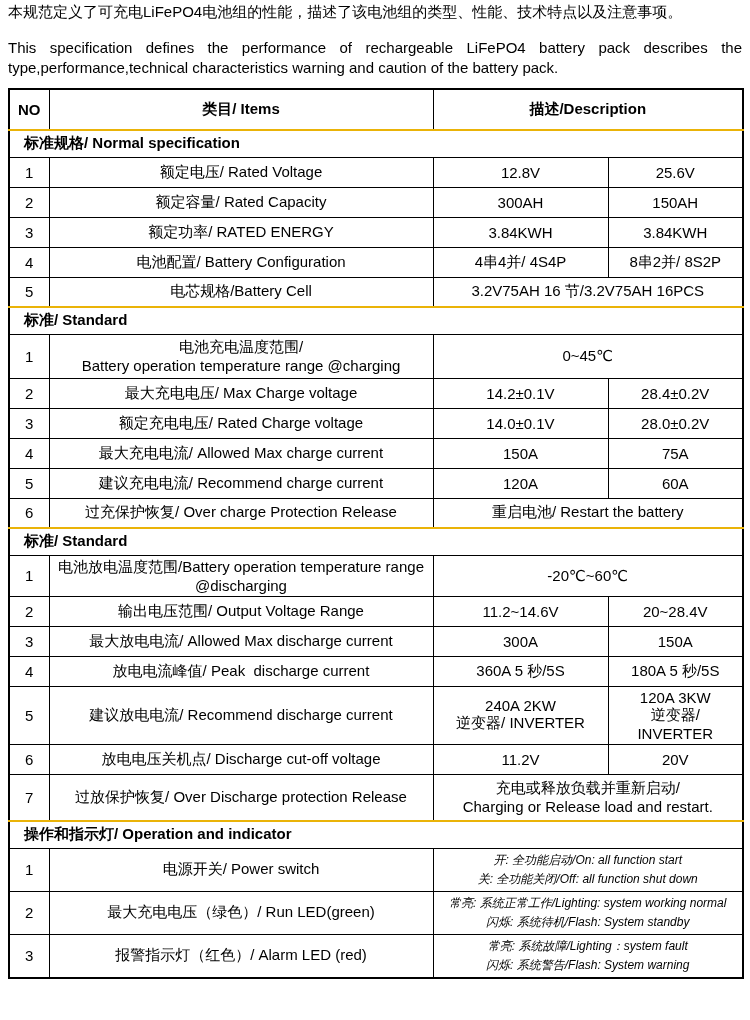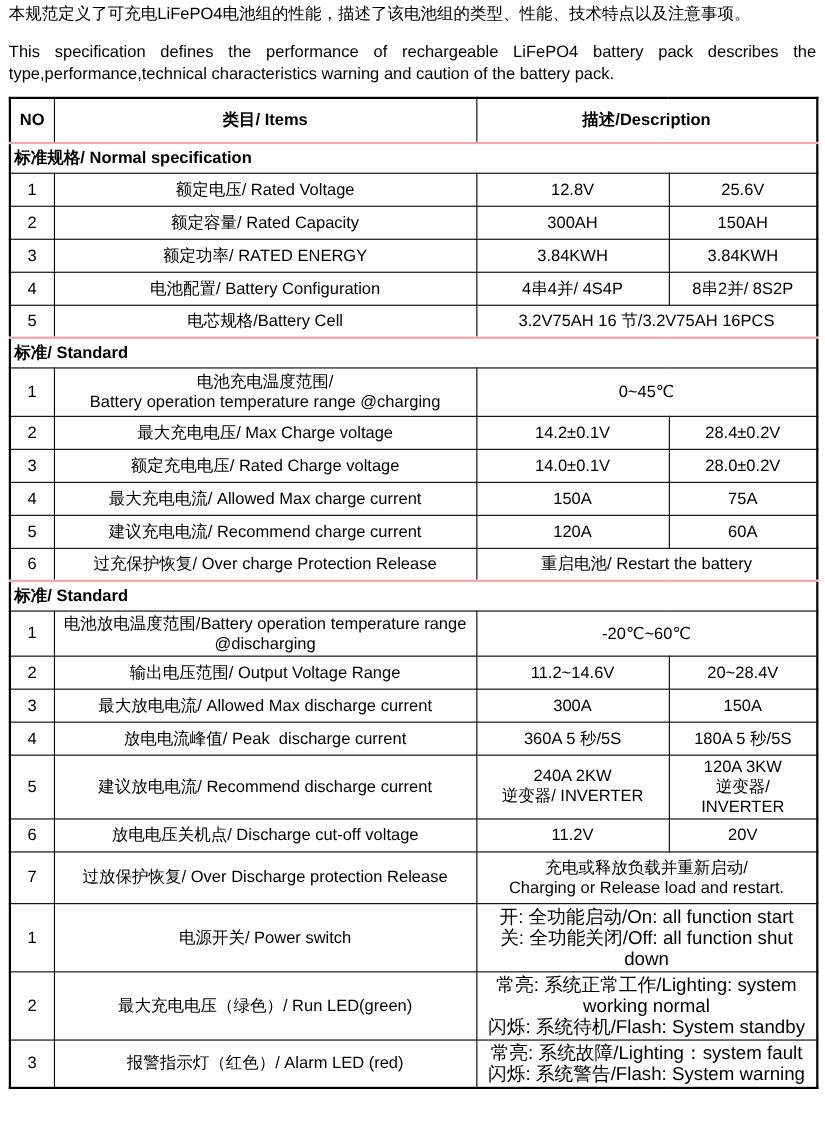--- a/index.html
+++ b/index.html
@@ -49,34 +49,34 @@
     text-align: center;
     vertical-align: middle;
     padding: 2px 3px;
     overflow: hidden;
   }
   tr.header-row td {
     font-weight: bold;
     height: 41px;
   }
   tr.section-row td {
-    border-top: 2px solid #fca5a5;
+    border-top: 2px solid #eab308;
     text-align: left;
     font-weight: bold;
     height: 27px;
-    padding-left: 3px;
+    padding-left: 14px;
   }
   tr.data-row { height: 30px; }
   tr.rh-44 { height: 44px; }
   tr.rh-40 { height: 40px; }
   tr.rh-48 { height: 48px; }
   tr.rh-47 { height: 47px; }
   tr.rh-38 { height: 38px; }
   tr.rh-42 { height: 42px; }
-  .small-desc { font-size: 17px; line-height: 19px; }
+  .small-desc { font-size: 12px; line-height: 19px; font-style: italic; }
   .line { display: block; }
 </style>
 </head>
 <body>
 
 <div class="page">
 
   <p class="para-zh">本规范定义了可充电LiFePO4电池组的性能，描述了该电池组的类型、性能、技术特点以及注意事项。</p>
   <p class="para-en">This specification defines the performance of rechargeable LiFePO4 battery pack describes the type,performance,technical characteristics warning and caution of the battery pack.</p>
 
@@ -215,20 +215,23 @@
       </tr>
       <tr class="data-row rh-47">
         <td>7</td>
         <td>过放保护恢复/ Over Discharge protection Release</td>
         <td colspan="2">
           <span class="line">充电或释放负载并重新启动/</span>
           <span class="line">Charging or Release load and restart.</span>
         </td>
       </tr>
 
+      <tr class="section-row">
+        <td colspan="4">操作和指示灯/ Operation and indicator</td>
+      </tr>
       <tr class="data-row rh-38">
         <td>1</td>
         <td>电源开关/ Power switch</td>
         <td colspan="2" class="small-desc">
           <span class="line">开: 全功能启动/On: all function start</span>
           <span class="line">关: 全功能关闭/Off: all function shut down</span>
         </td>
       </tr>
       <tr class="data-row rh-42">
         <td>2</td>

